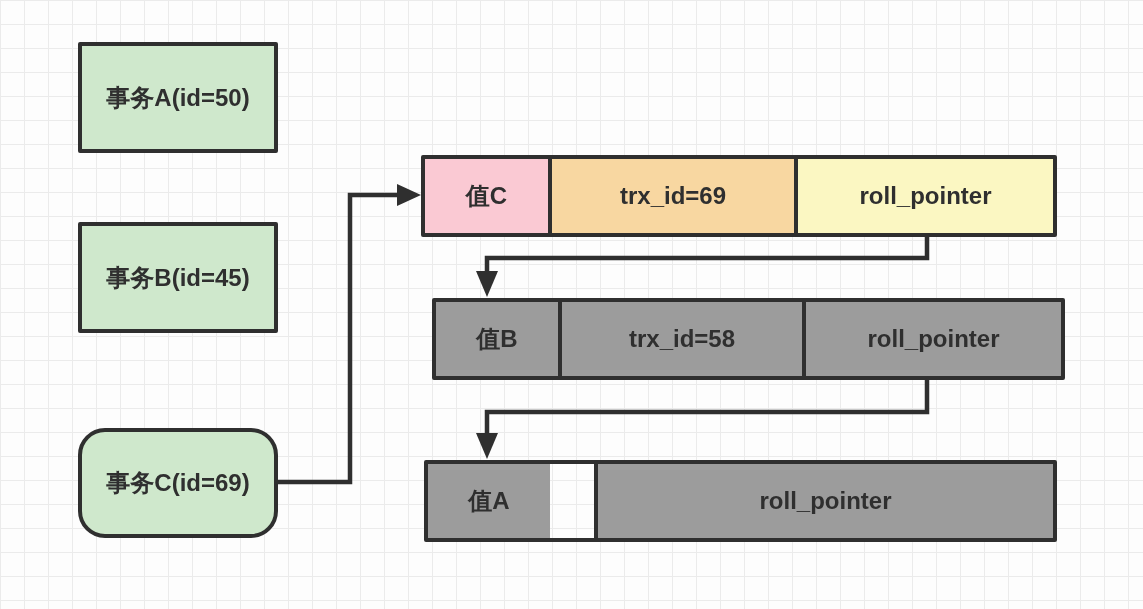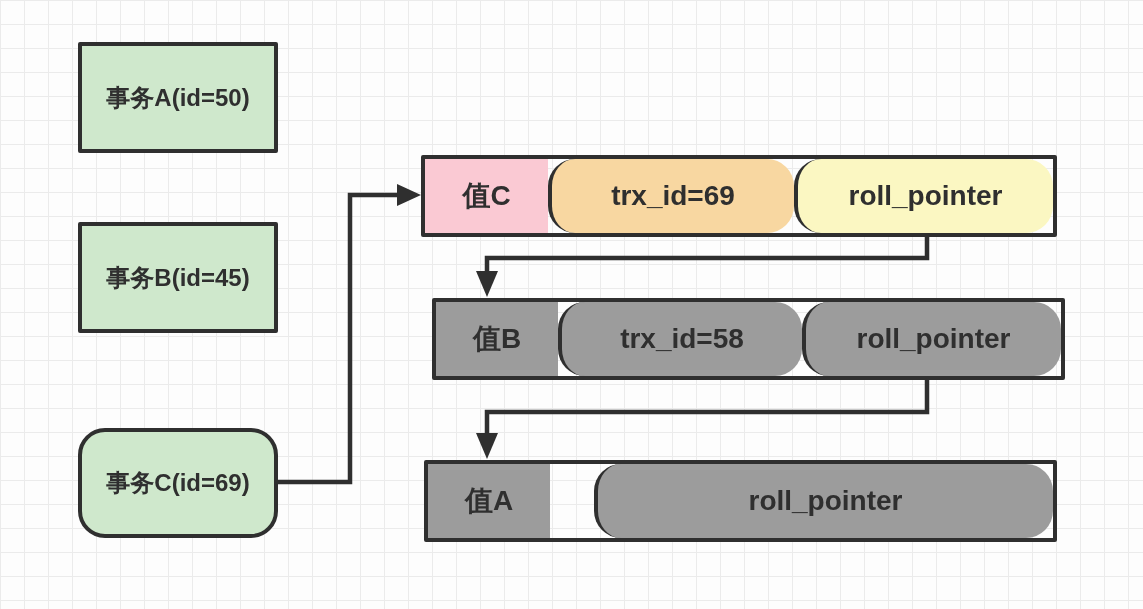--- a/index.html
+++ b/index.html
@@ -35,23 +35,23 @@
 
   .vrow {
     position:absolute; height:82px; display:flex; box-sizing:border-box;
     border:4px solid var(--line); border-radius:2px;
   }
   #row1 { left:421px; top:155px; width:636px; }
   #row2 { left:432px; top:298px; width:633px; }
   #row3 { left:424px; top:460px; width:633px;gap:44px; }
   .cell {
     display:flex; align-items:center; justify-content:center;
-    font-weight:bold; font-size:28px; box-sizing:border-box;
+    font-weight:bold; font-size:24px; box-sizing:border-box;
   }
-  .cell + .cell { border-left:4px solid var(--line);border-radius:27px; }
+  .cell + .cell { border-left:4px solid var(--line); }
   #row1 .c1 { width:123px; background:var(--pink); }
   #row1 .c2 { width:246px; background:var(--orange); }
   #row1 .c3 { flex:1; background:var(--yellow); }
   .gray .c1 { width:122px; background:var(--gray); }
   .gray .c2 { width:244px; background:var(--gray); }
   .gray .c3 { flex:1; background:var(--gray); }
 
   .watermark {
     position:absolute; right:16px; bottom:16px;
     font-size:18px; letter-spacing:1px; color:var(--watermark);

